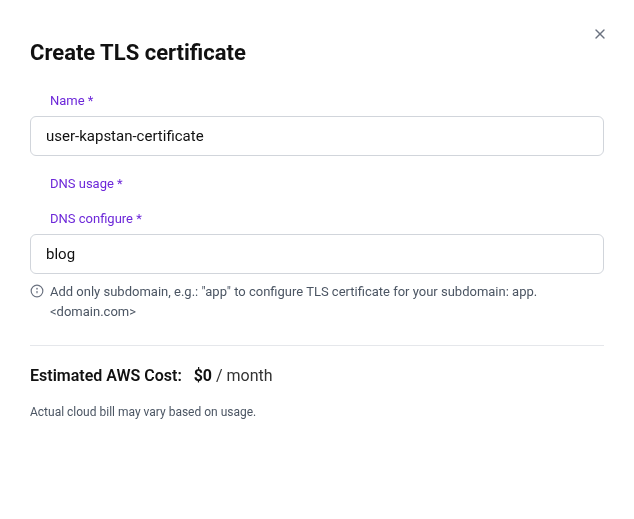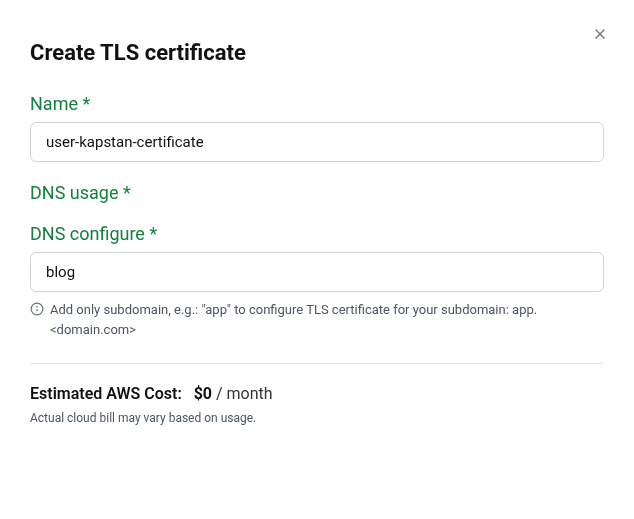--- a/index.html
+++ b/index.html
@@ -40,23 +40,24 @@
       font-size: 22px;
       font-weight: 700;
       color: #111;
       margin-bottom: 28px;
     }
     .form-group {
       margin-bottom: 20px;
     }
     .form-label {
       display: block;
-      font-size: 18px;
-      color: #15803d;
+      font-size: 13px;
+      color: #6d28d9;
       margin-bottom: 8px;
+      margin-left: 20px;
     }
     .form-input {
       width: 100%;
       padding: 10px 15px;
       font-size: 15px;
       border: 1px solid #d1d5db;
       border-radius: 6px;
       background: #fff;
       color: #111;
       font-family: inherit;
@@ -80,21 +81,21 @@
       line-height: 1.5;
     }
     .divider {
       border: none;
       border-top: 1px solid #e5e7eb;
       margin: 24px 0 20px 0;
     }
     .cost-row {
       font-size: 16px;
       color: #111;
-      margin-bottom: 8px;
+      margin-bottom: 20px;
     }
     .cost-label {
       font-weight: 600;
     }
     .cost-amount {
       font-weight: 700;
     }
     .cost-unit {
       font-weight: 400;
       color: #333;

